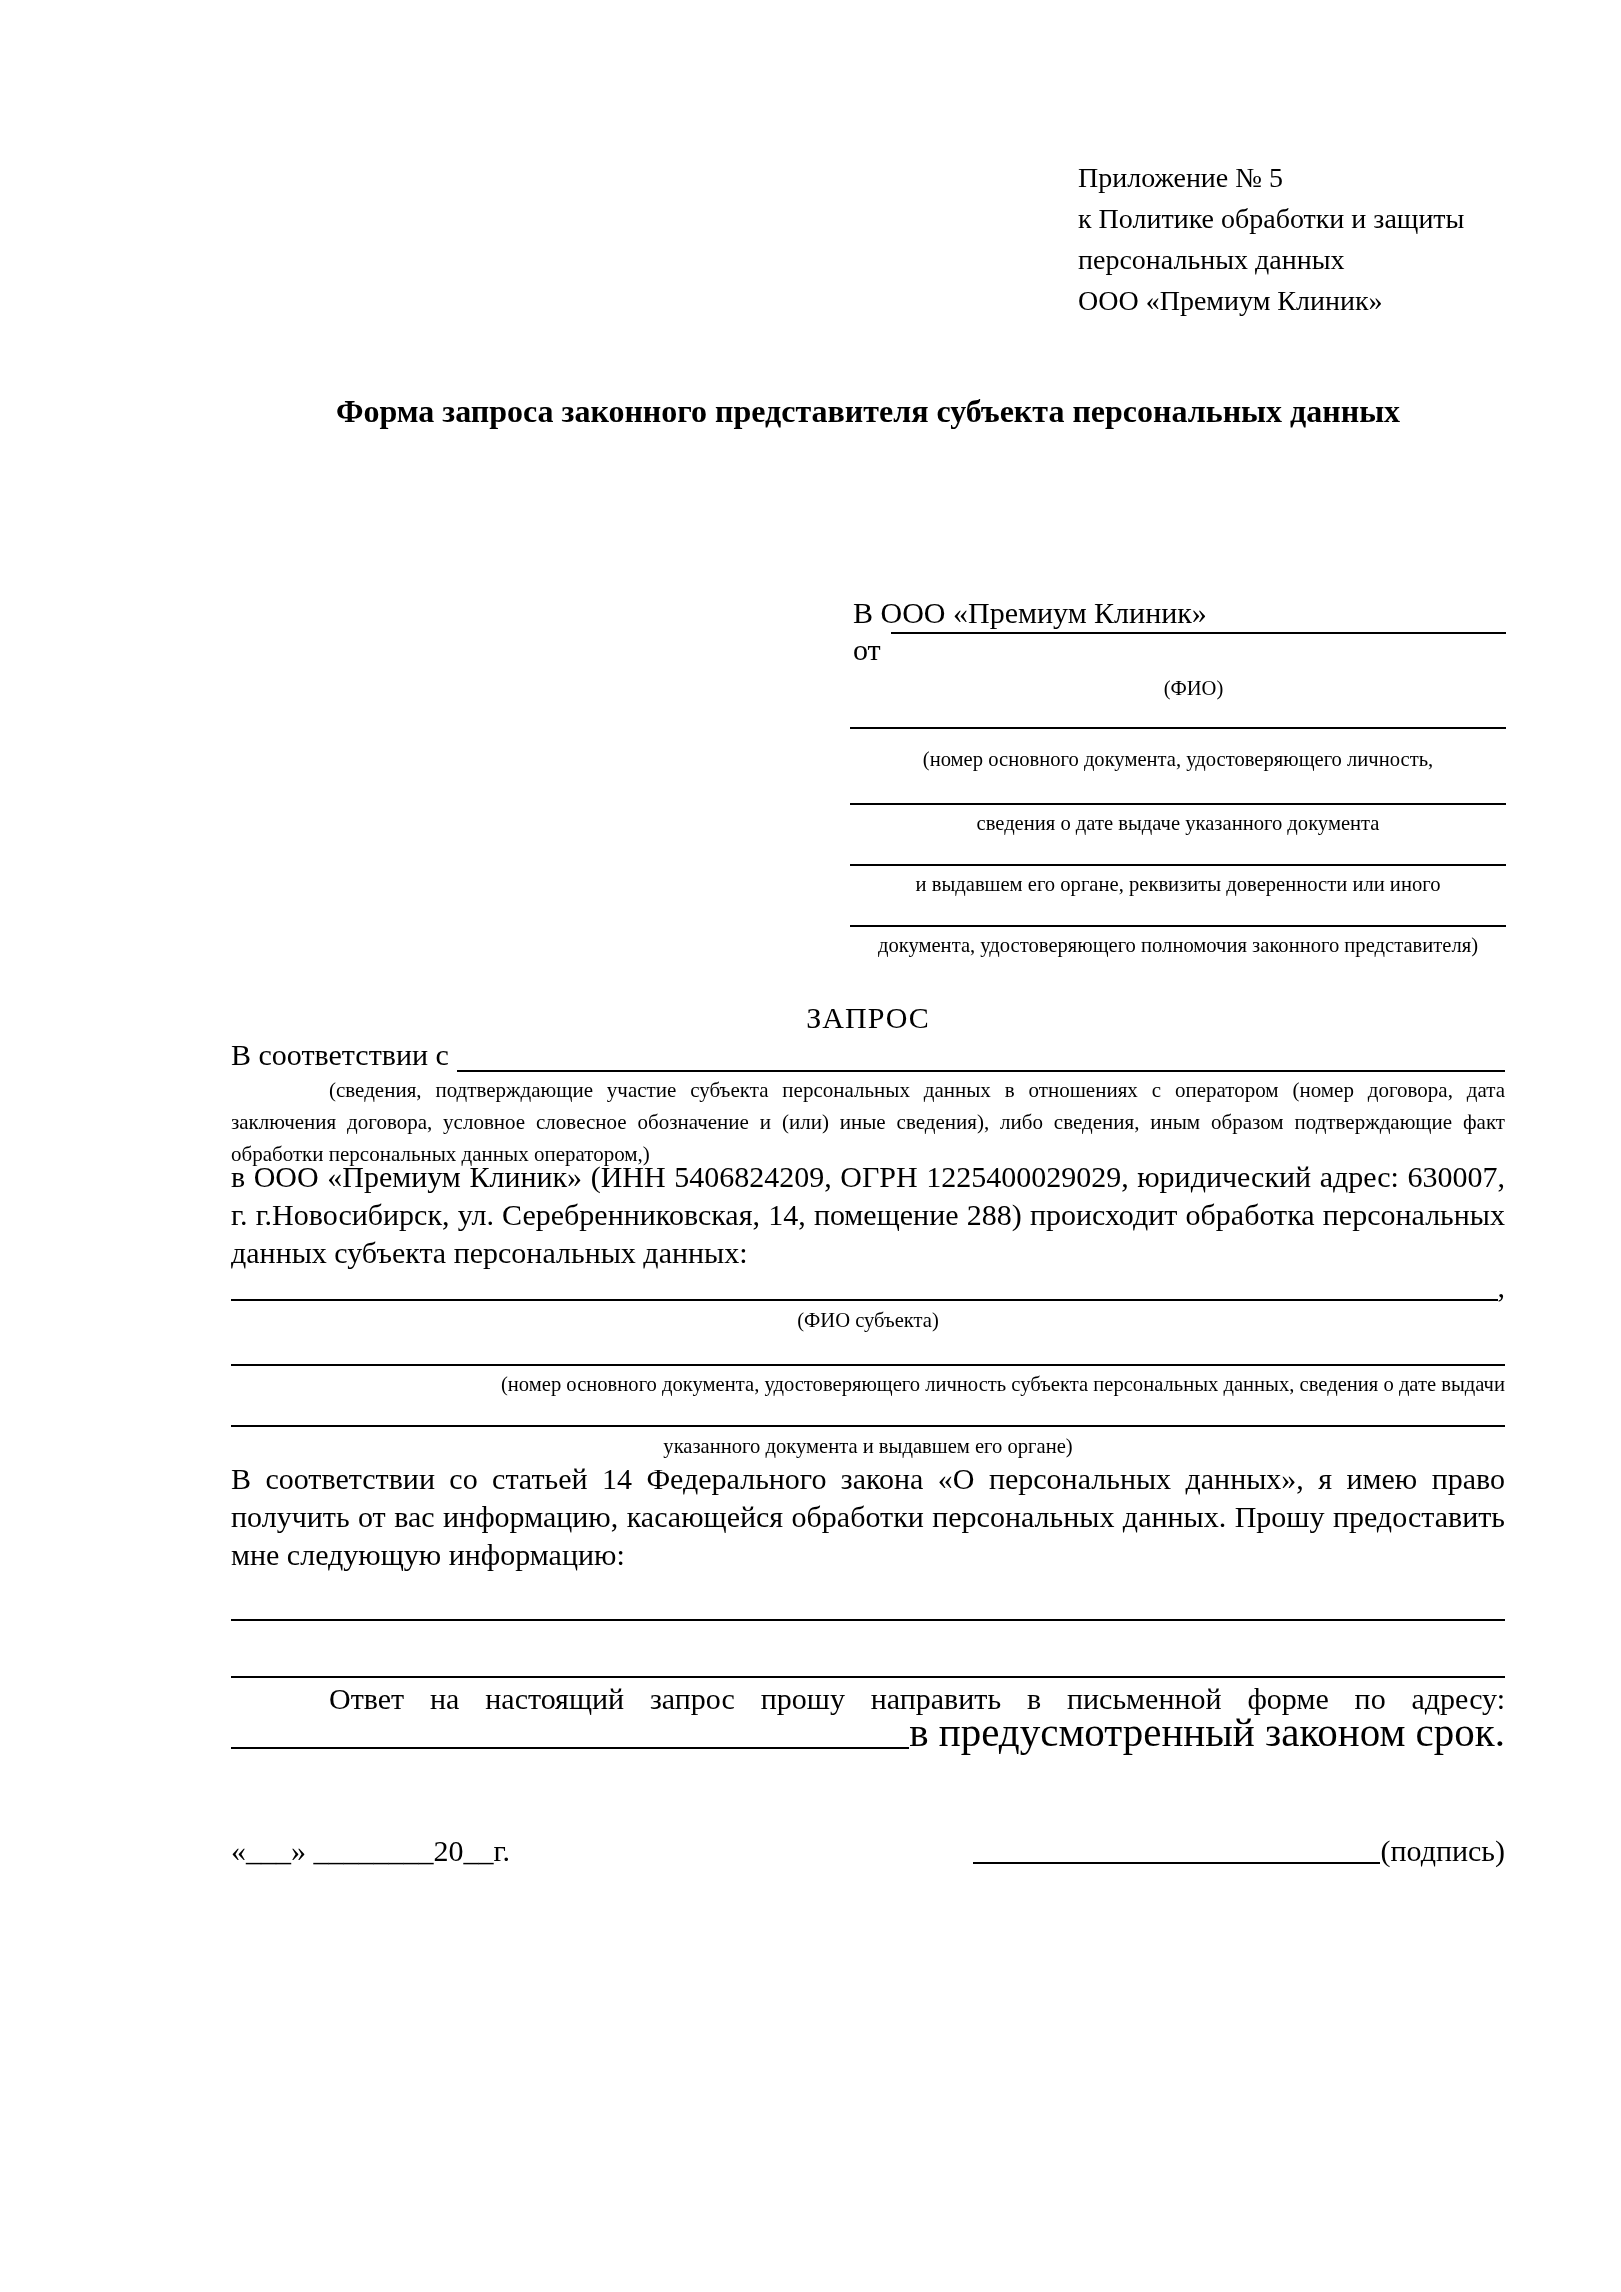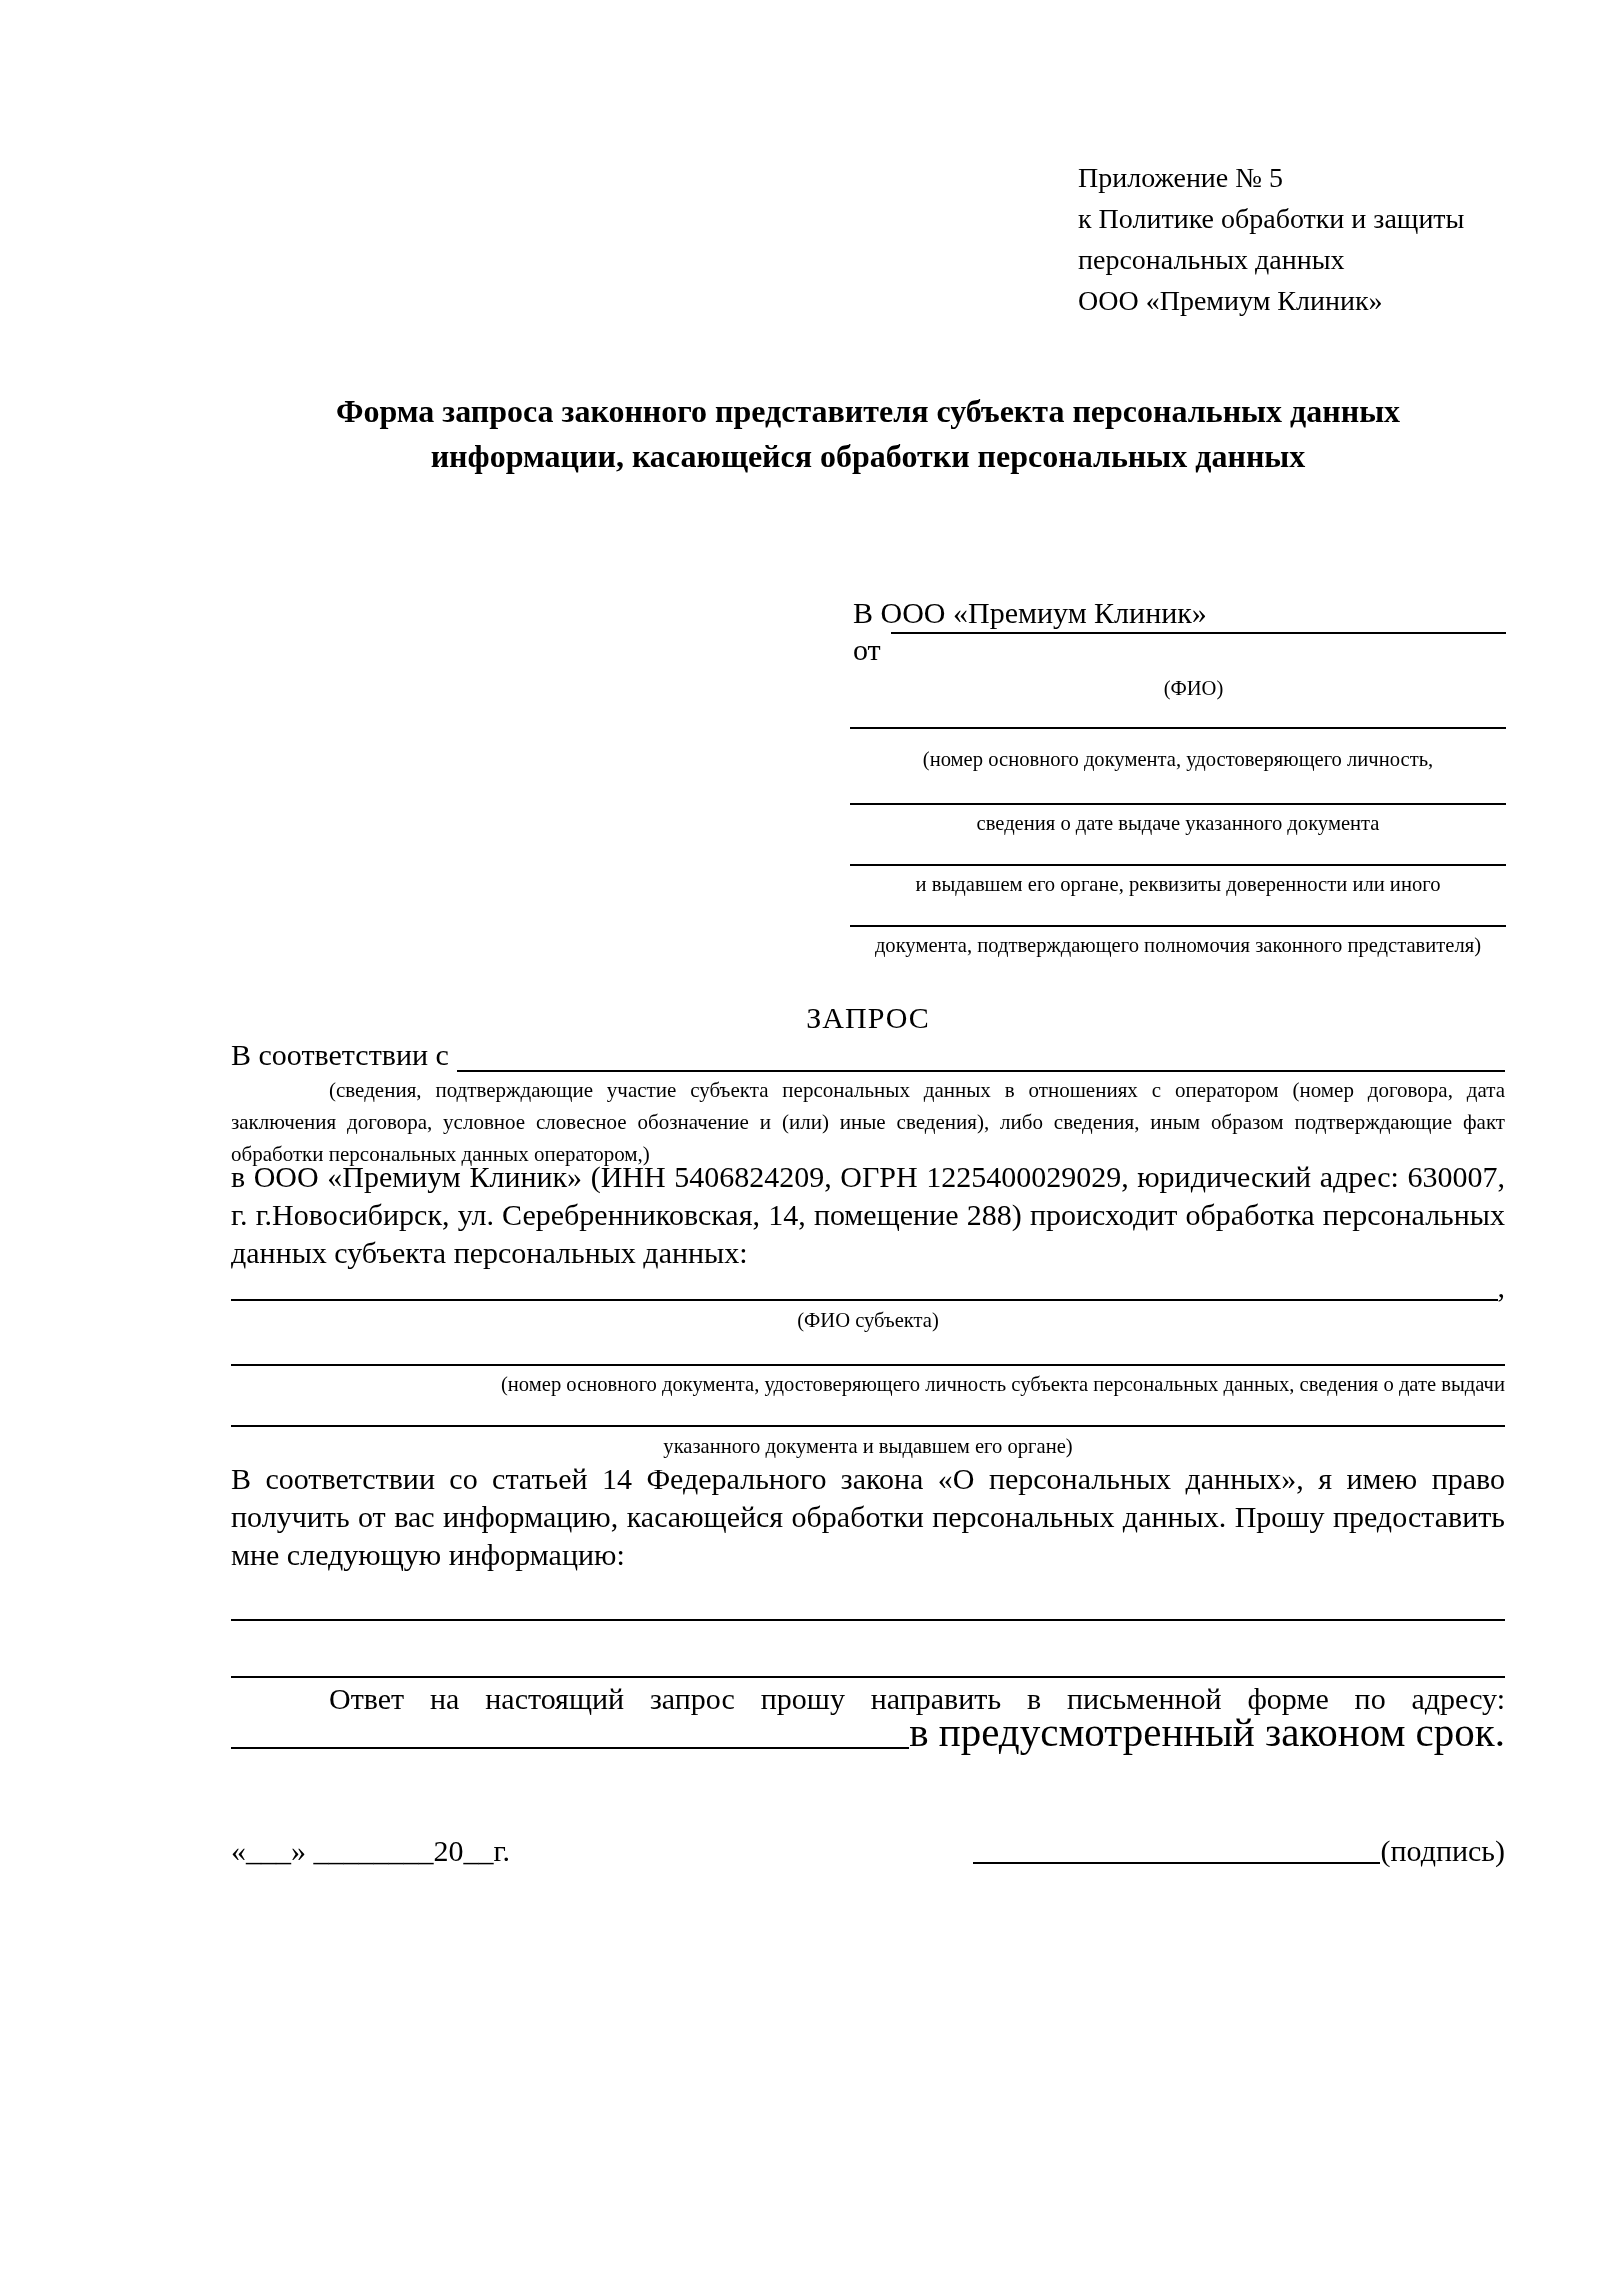--- a/index.html
+++ b/index.html
@@ -53,42 +53,41 @@
 
   <div class="abs appendix">
     <div>Приложение № 5</div>
     <div>к Политике обработки и защиты</div>
     <div>персональных данных</div>
     <div>ООО «Премиум Клиник»</div>
   </div>
 
   <div class="abs title">
     <div>Форма запроса законного представителя субъекта персональных данных</div>
-    <div>информации, касающейся обработки персональных данных</div>
   </div>
 
   <div class="abs to-org">В ООО «Премиум Клиник»</div>
 
   <div class="abs from-row">
     <span>от</span>
     <div class="fill"></div>
   </div>
   <div class="abs cap center fio-cap">(ФИО)</div>
 
   <div class="abs f-line" style="top:727px;"></div>
   <div class="abs cap center f-cap" style="top:747px;">(номер основного документа, удостоверяющего личность,</div>
 
   <div class="abs f-line" style="top:803px;"></div>
   <div class="abs cap center f-cap" style="top:811px;">сведения о дате выдаче указанного документа</div>
 
   <div class="abs f-line" style="top:864px;"></div>
   <div class="abs cap center f-cap" style="top:872px;">и выдавшем его органе, реквизиты доверенности или иного</div>
 
   <div class="abs f-line" style="top:925px;"></div>
-  <div class="abs cap center f-cap" style="top:933px;">документа, подтверждающего полномочия законного представителя)</div>
+  <div class="abs cap center f-cap" style="top:933px;">документа, удостоверяющего полномочия законного представителя)</div>
 
   <div class="abs center zapros">ЗАПРОС</div>
 
   <div class="abs accord-row">
     <span class="label">В соответствии с</span>
     <div class="fill"></div>
   </div>
 
   <div class="abs small-note">(сведения, подтверждающие участие субъекта персональных данных в отношениях с оператором (номер договора, дата заключения договора, условное словесное обозначение и (или) иные сведения), либо сведения, иным образом подтверждающие факт обработки персональных данных оператором,)</div>
 

